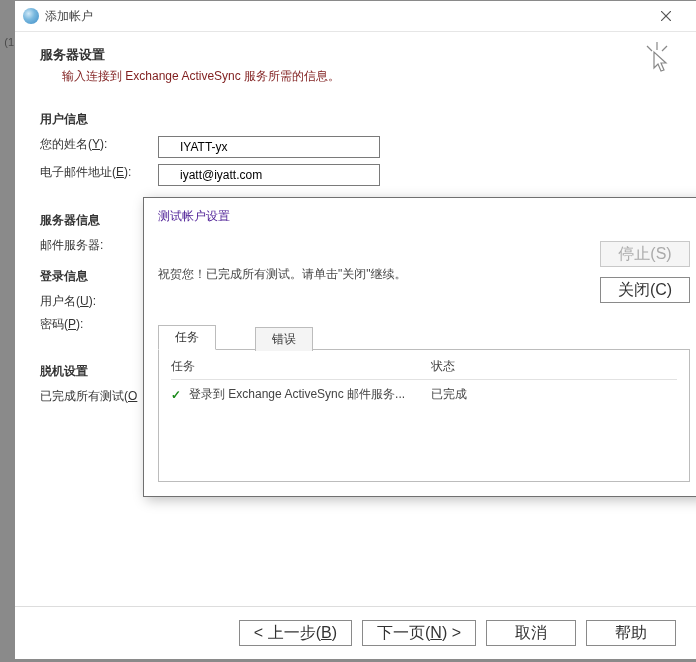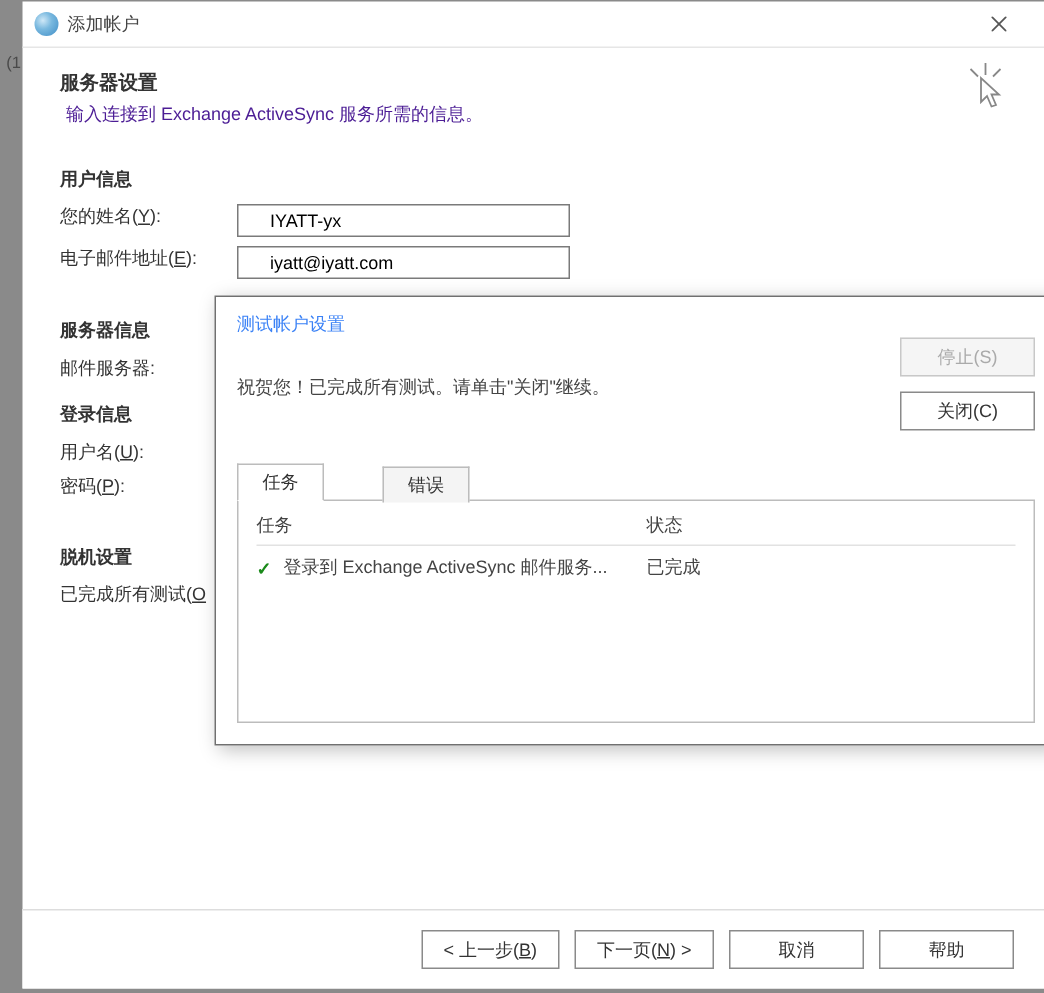--- a/index.html
+++ b/index.html
@@ -62,22 +62,22 @@
     height: calc(100% - 30px - 52px);
     box-sizing: border-box;
   }
 
   .header-block .hdr-title {
     font-weight: bold;
     font-size: 13px;
     margin-bottom: 4px;
   }
   .header-block .hdr-sub {
-    margin-left: 4px;
-    color: #4c1d95;
+    margin-left: 22px;
+    color: #7f1d1d;
     font-size: 12px;
   }
 
   .cursor-icon {
     position: absolute;
     right: 25px;
     top: 10px;
     width: 28px;
     height: 34px;
     color: #888;
@@ -118,21 +118,21 @@
     background:#fff;
     gap: 10px;
     margin-top: 22px;
   }
   .btn {
     min-width: 90px;
     height: 26px;
     padding: 0 14px;
     background: #fff;
     border: 1px solid #8a8a8a;
-    font-size: 12px;
+    font-size: 16px;
     font-family: inherit;
     color: #333;
     display: inline-flex;
     align-items: center;
     justify-content: center;
     box-sizing: border-box;
   }
   .btn.disabled { color:#aaa; border-color:#c8c8c8; background:#f5f5f5;}
   .btn u { text-decoration: underline; }
 
@@ -155,22 +155,22 @@
     height: 300px;
     background: #fff;
     border: 1px solid #707070;
     box-shadow: 3px 3px 12px rgba(0,0,0,0.25);
     box-sizing: border-box;
     padding: 10px 14px 14px 14px;
     display:flex;
     flex-direction:column;
   }
   .test-dialog .dlg-title {
-    color:#3b82f6;
-    margin-bottom: 4px;
+    color:#4c1d95;
+    margin-bottom: 20px;
   }
   .test-dialog .dlg-topline {
     display:flex;
     align-items:center;
   }
   .test-dialog .dlg-msg {
     flex:1;
     color:#444;
   }
   .test-dialog .side-btns {

